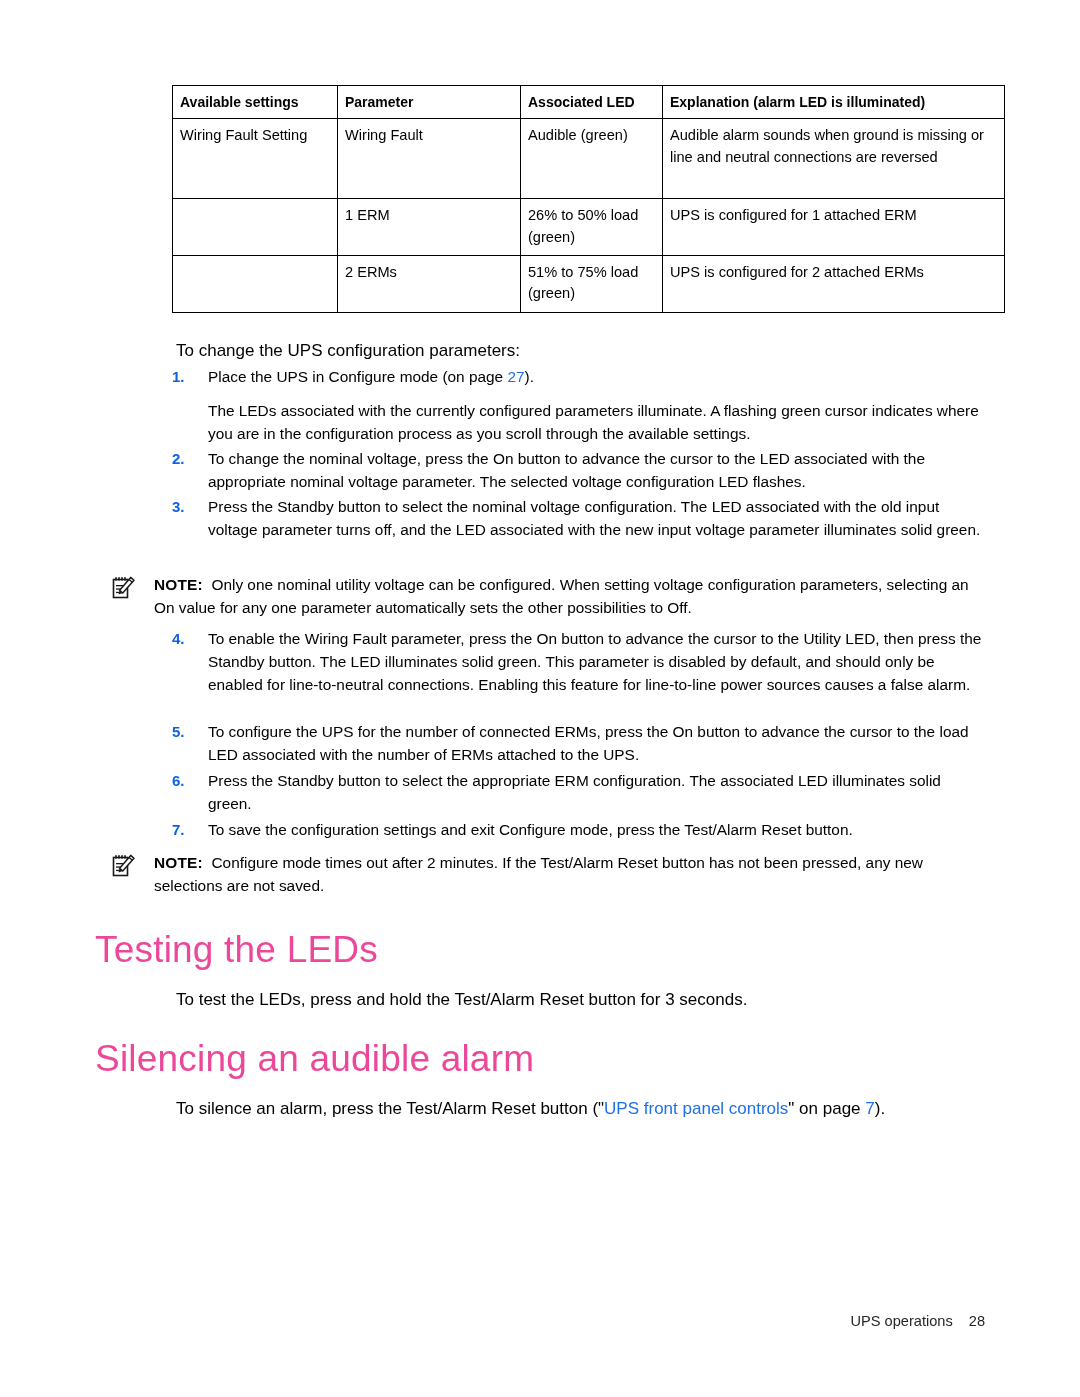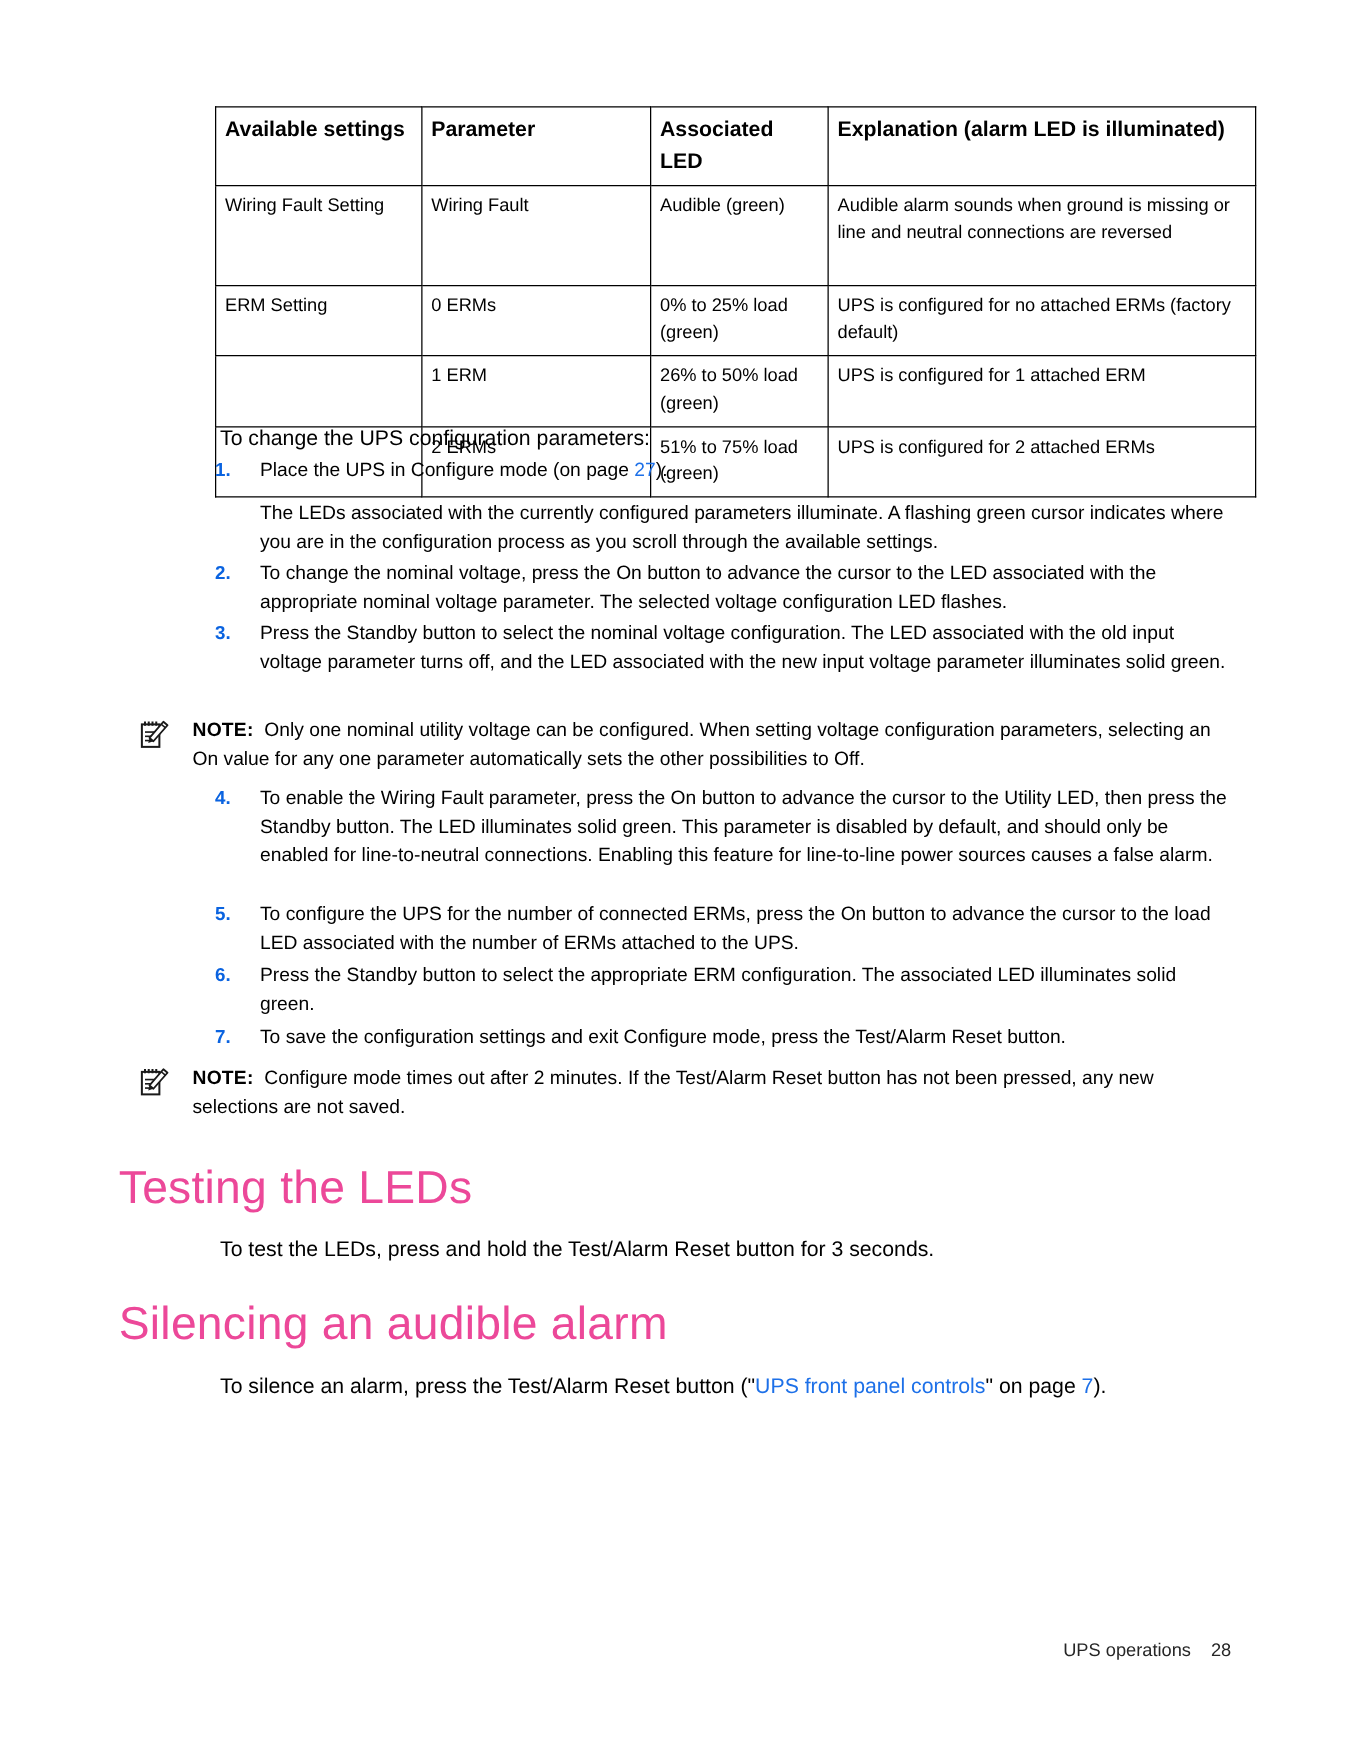--- a/index.html
+++ b/index.html
@@ -40,21 +40,21 @@
     border: 1.6px solid #000000;
     vertical-align: top;
     padding: 6px 7px 7px 7px;
     font-size: 14.6px;
     line-height: 1.46;
     text-align: left;
     font-weight: normal;
   }
   table.spec th {
     font-weight: bold;
-    font-size: 17px;
+    font-size: 14px;
     padding-top: 6px;
     padding-bottom: 6px;
   }
   .c1 { width: 150px; }
   .c2 { width: 168px; }
   .c3 { width: 127px; }
   .c4 { width: 327px; }
 
   .row-h1 td { height: 66px; }
   .row-h2 td { height: 40px; }
@@ -167,26 +167,20 @@
           <th class="c3">Associated LED</th>
           <th class="c4">Explanation (alarm LED is illuminated)</th>
         </tr>
       </thead>
       <tbody>
         <tr class="row-h1">
           <td class="c1">Wiring Fault Setting</td>
           <td class="c2">Wiring Fault</td>
           <td class="c3">Audible (green)</td>
           <td class="c4">Audible alarm sounds when ground is missing or line and neutral connections are reversed</td>
-        </tr>
-        <tr class="row-h2">
-          <td class="c1">ERM Setting</td>
-          <td class="c2">0 ERMs</td>
-          <td class="c3">0% to 25% load (green)</td>
-          <td class="c4">UPS is configured for no attached ERMs (factory default)</td>
         </tr>
         <tr class="row-h2">
           <td class="c1"></td>
           <td class="c2">1 ERM</td>
           <td class="c3">26% to 50% load (green)</td>
           <td class="c4">UPS is configured for 1 attached ERM</td>
         </tr>
         <tr class="row-h2">
           <td class="c1"></td>
           <td class="c2">2 ERMs</td>

